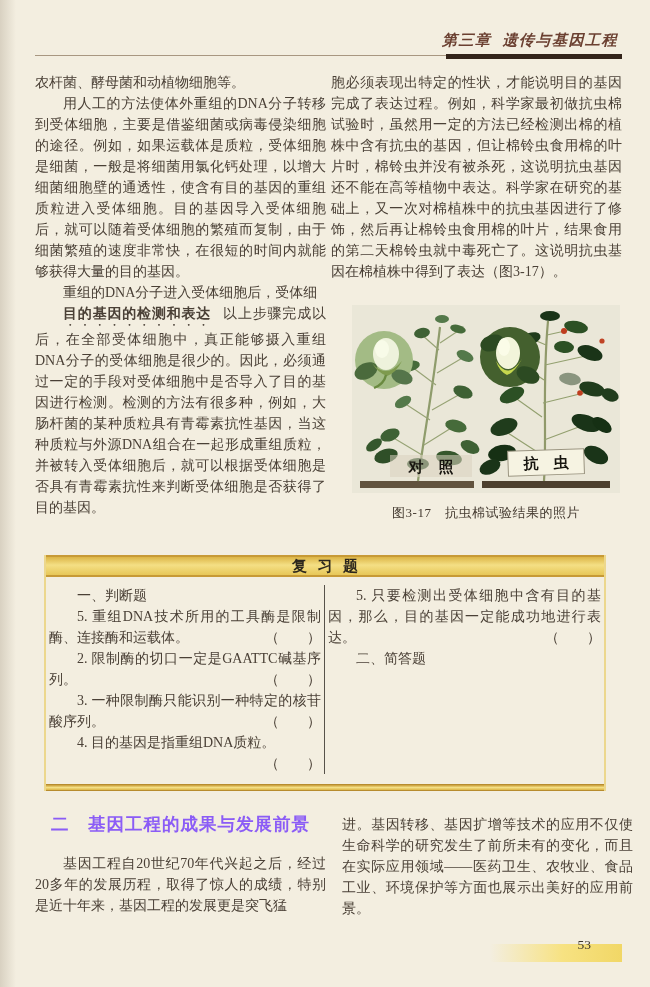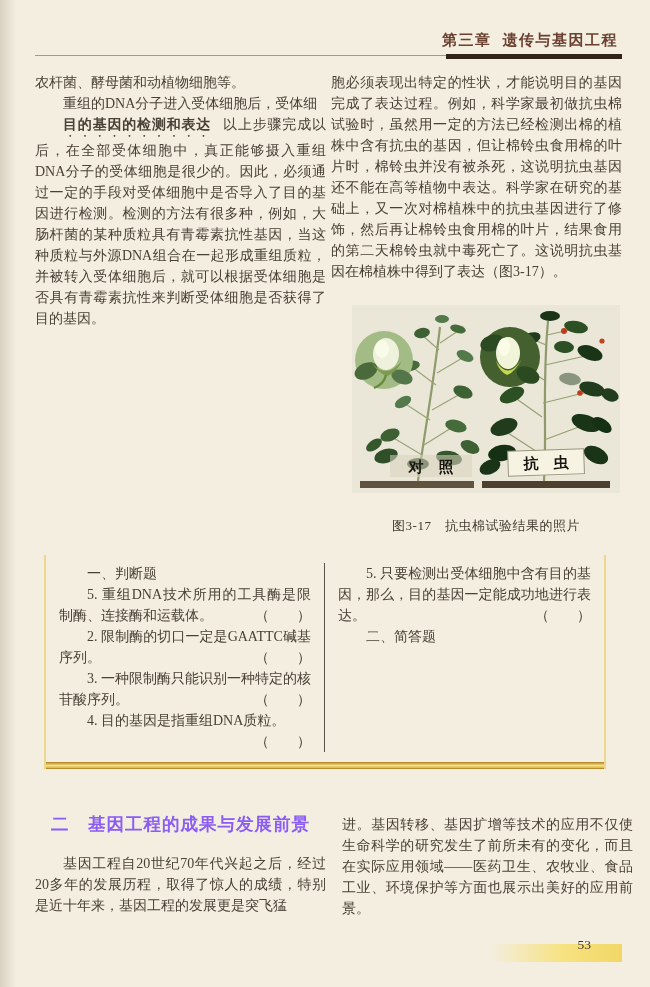--- a/index.html
+++ b/index.html
@@ -14,56 +14,57 @@
     position:absolute; left:0; top:0; bottom:0; width:16px;
     background:linear-gradient(to right, rgba(110,92,70,.20), rgba(110,92,70,0));
     pointer-events:none;
   }
   
   .page-header { position:absolute; top:31px; left:35px; right:28px; }
   .header-text {
     text-align:right; font-family:"Liberation Sans", sans-serif;
     font-weight:bold; font-size:15px; color:#6b4031; letter-spacing:1.5px;
     padding-right:4px;
+    font-style:italic;
   }
   .chapter-number { margin-right:11px; }
   .header-rule { margin-top:5px; height:1px; background:#a89781; }
   .header-bar { position:absolute; right:0; top:23px; width:176px; height:5px; background:#33241a; }
   
   .col { position:absolute; width:291px; font-size:14px; line-height:21px; text-align:justify; }
   .col-left-top  { left:35px;  top:72px; }
   .col-right-top { left:331px; top:72px; }
   .body-p { text-indent:2em; }
   .body-p.noindent { text-indent:0; }
   .lead-emph {
     font-weight:bold; margin-right:.85em;
     -webkit-text-emphasis:filled dot #4a4036; -webkit-text-emphasis-position:under right;
     text-emphasis:filled dot #4a4036; text-emphasis-position:under right;
   }
   
   .cotton-figure { margin-top:23px; margin-left:21px; width:268px; }
   .cotton-figure svg { display:block; }
-  .fig-caption { margin-top:22px; text-align:center; font-size:13px; color:#44"3a30"; color:#443a30; letter-spacing:.5px; }
+  .fig-caption { margin-top:9px; text-align:center; font-size:13px; color:#44"3a30"; color:#443a30; letter-spacing:.5px; }
   .plant-label { font-family:"Liberation Sans", sans-serif; font-weight:bold; font-size:15px; fill:#17150f; }
   
   .review-box {
     position:absolute; left:44px; top:555px; width:562px;
     border-left:2px solid #ecd78d; border-right:2px solid #ecd78d;
   }
   .review-title-bar {
     height:22px; display:flex; align-items:center; justify-content:center;
     background:linear-gradient(#dcb546, #f4df85 45%, #e7c758);
     border-top:2px solid #c79a36; border-bottom:2px solid #c79a36;
   }
   .review-title {
     font-family:"Liberation Sans", sans-serif; font-weight:bold; font-size:15px;
     color:#2c271d; letter-spacing:.7em; text-indent:.7em;
   }
   .review-body { display:flex; align-items:stretch; padding:8px 0 10px; }
-  .review-col { width:50%; padding:0 13px; font-size:14px; line-height:21px; text-align:justify; }
+  .review-col { width:50%; padding:0 3px; font-size:14px; line-height:21px; text-align:justify; }
   .review-col.first { border-right:1px solid #57524a; }
   .rq { text-indent:2em; }
   .bracket { float:right; }
   .review-bottom-bar {
     height:7px;
     background:linear-gradient(#c79a36, #f4df85 50%, #dcb546);
     border-top:1px solid #b78c2e; border-bottom:1px solid #b78c2e;
   }
   
   .section-heading {
@@ -93,20 +94,21 @@
   <header class="page-header">
     <div class="header-text">
       <span class="chapter-number">第三章</span><span>遗传与基因工程</span>
     </div>
     <div class="header-rule"></div>
     <div class="header-bar"></div>
   </header>
 
   <section class="col col-left-top">
     <p class="body-p noindent">农杆菌、酵母菌和动植物细胞等。</p>
+    <p class="body-p">用人工的方法使体外重组的DNA分子转移到受体细胞，主要是借鉴细菌或病毒侵染细胞的途径。例如，如果运载体是质粒，受体细胞是细菌，一般是将细菌用氯化钙处理，以增大细菌细胞壁的通透性，使含有目的基因的重组质粒进入受体细胞。目的基因导入受体细胞后，就可以随着受体细胞的繁殖而复制，由于细菌繁殖的速度非常快，在很短的时间内就能够获得大量的目的基因。</p>
     <p class="body-p">重组的DNA分子进入受体细胞后，受体细</p>
     <p class="body-p"><span class="lead-emph">目的基因的检测和表达</span><span>以上步骤完成以后，在全部受体细胞中，真正能够摄入重组DNA分子的受体细胞是很少的。因此，必须通过一定的手段对受体细胞中是否导入了目的基因进行检测。检测的方法有很多种，例如，大肠杆菌的某种质粒具有青霉素抗性基因，当这种质粒与外源DNA组合在一起形成重组质粒，并被转入受体细胞后，就可以根据受体细胞是否具有青霉素抗性来判断受体细胞是否获得了目的基因。</span></p>
   </section>
 
   <section class="col col-right-top">
     <p class="body-p noindent">胞必须表现出特定的性状，才能说明目的基因完成了表达过程。例如，科学家最初做抗虫棉试验时，虽然用一定的方法已经检测出棉的植株中含有抗虫的基因，但让棉铃虫食用棉的叶片时，棉铃虫并没有被杀死，这说明抗虫基因还不能在高等植物中表达。科学家在研究的基础上，又一次对棉植株中的抗虫基因进行了修饰，然后再让棉铃虫食用棉的叶片，结果食用的第二天棉铃虫就中毒死亡了。这说明抗虫基因在棉植株中得到了表达（图3-17）。</p>
 
     <figure class="cotton-figure">
       <svg width="268" height="188" viewBox="0 0 268 188">
         <rect width="268" height="188" fill="#eae7d8"></rect>
@@ -188,20 +190,23 @@
           <rect x="156" y="145" width="76" height="25" fill="#f6f3e2" stroke="#9a9480" stroke-width="1"></rect>
           <text class="plant-label" x="194" y="163" text-anchor="middle">抗　虫</text>
         </g>
         <ellipse cx="138" cy="162" rx="11" ry="7" fill="#1a3418" transform="rotate(-25 138 162)"></ellipse>
       </svg>
       <figcaption class="fig-caption">图3-17　抗虫棉试验结果的照片</figcaption>
     </figure>
   </section>
 
   <section class="review-box">
+    <div class="review-title-bar">
+      <span class="review-title">复习题</span>
+    </div>
     <div class="review-body">
       <div class="review-col first">
         <p class="rq">一、判断题</p>
         <p class="rq"><span>5. 重组DNA技术所用的工具酶是限制酶、连接酶和运载体。</span><span class="bracket">（　　）</span></p>
         <p class="rq"><span>2. 限制酶的切口一定是GAATTC碱基序列。</span><span class="bracket">（　　）</span></p>
         <p class="rq"><span>3. 一种限制酶只能识别一种特定的核苷酸序列。</span><span class="bracket">（　　）</span></p>
         <p class="rq"><span>4. 目的基因是指重组DNA质粒。</span><span class="bracket">（　　）</span></p>
       </div>
       <div class="review-col">
         <p class="rq"><span>5. 只要检测出受体细胞中含有目的基因，那么，目的基因一定能成功地进行表达。</span><span class="bracket">（　　）</span></p>

